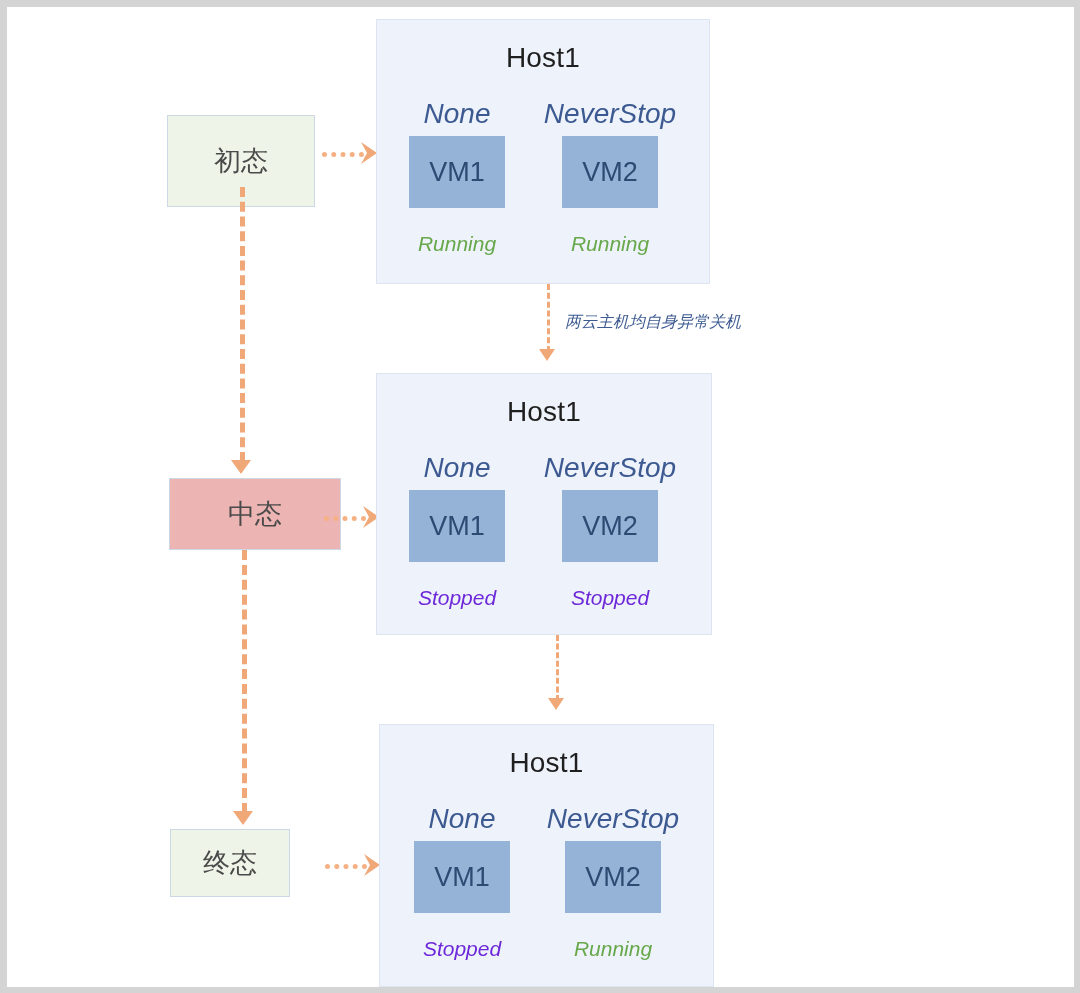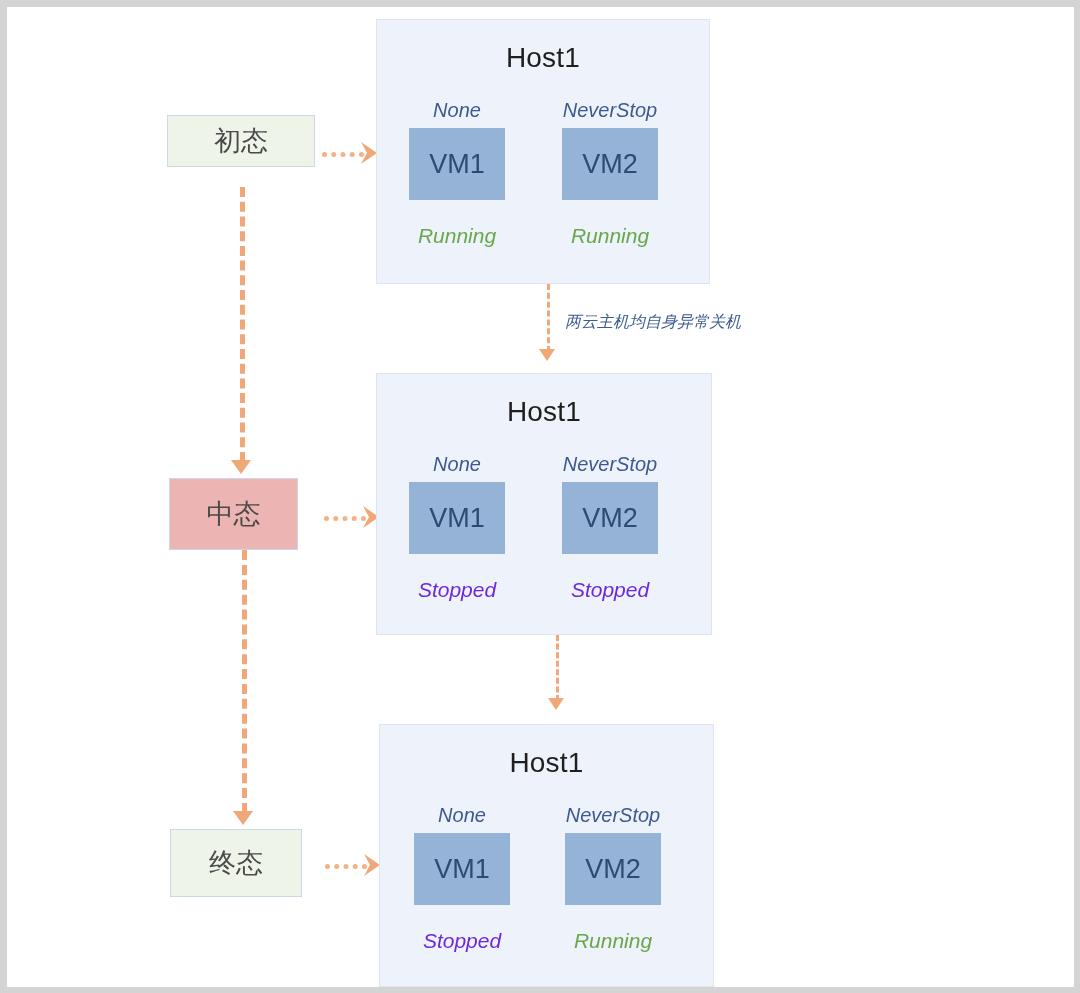--- a/index.html
+++ b/index.html
@@ -40,21 +40,21 @@
     font-size: 28px;
     color: #1f1f1f;
     letter-spacing: 0.2px;
   }
   .vm-group {
     position: absolute;
     width: 150px;
     text-align: center;
   }
   .vm-policy {
-    font-size: 20px;
+    font-size: 28px;
     font-style: italic;
     color: #3c5a91;
     line-height: 1;
     margin-bottom: 8px;
     white-space: nowrap;
   }
   .vm-box {
     width: 96px;
     height: 72px;
     margin: 0 auto;
@@ -131,29 +131,29 @@
     color: #3c5a91;
     white-space: nowrap;
     font-family: "DejaVu Sans", "Liberation Sans", sans-serif;
   }
 </style>
 </head>
 <body>
 
 <div id="canvas">
 
-  <div class="state-box green" style="left:160px; top:108px; width:148px; height:52px;">
+  <div class="state-box green" style="left:160px; top:108px; width:148px; height:92px;">
     <span>初态</span>
   </div>
 
-  <div class="state-box pink" style="left:162px; top:471px; width:129px; height:72px;">
+  <div class="state-box pink" style="left:162px; top:471px; width:172px; height:72px;">
     <span>中态</span>
   </div>
 
-  <div class="state-box green" style="left:163px; top:822px; width:132px; height:68px;">
+  <div class="state-box green" style="left:163px; top:822px; width:120px; height:68px;">
     <span>终态</span>
   </div>
 
   <div class="vline" style="left:233px; top:180px; height:275px;"></div>
   <div class="arrow-down" style="left:224px; top:453px;"></div>
 
   <div class="vline" style="left:235px; top:543px; height:263px;"></div>
   <div class="arrow-down" style="left:226px; top:804px;"></div>
 
   <div class="dotline" style="left:315px; top:145px; width:42px;"></div>

